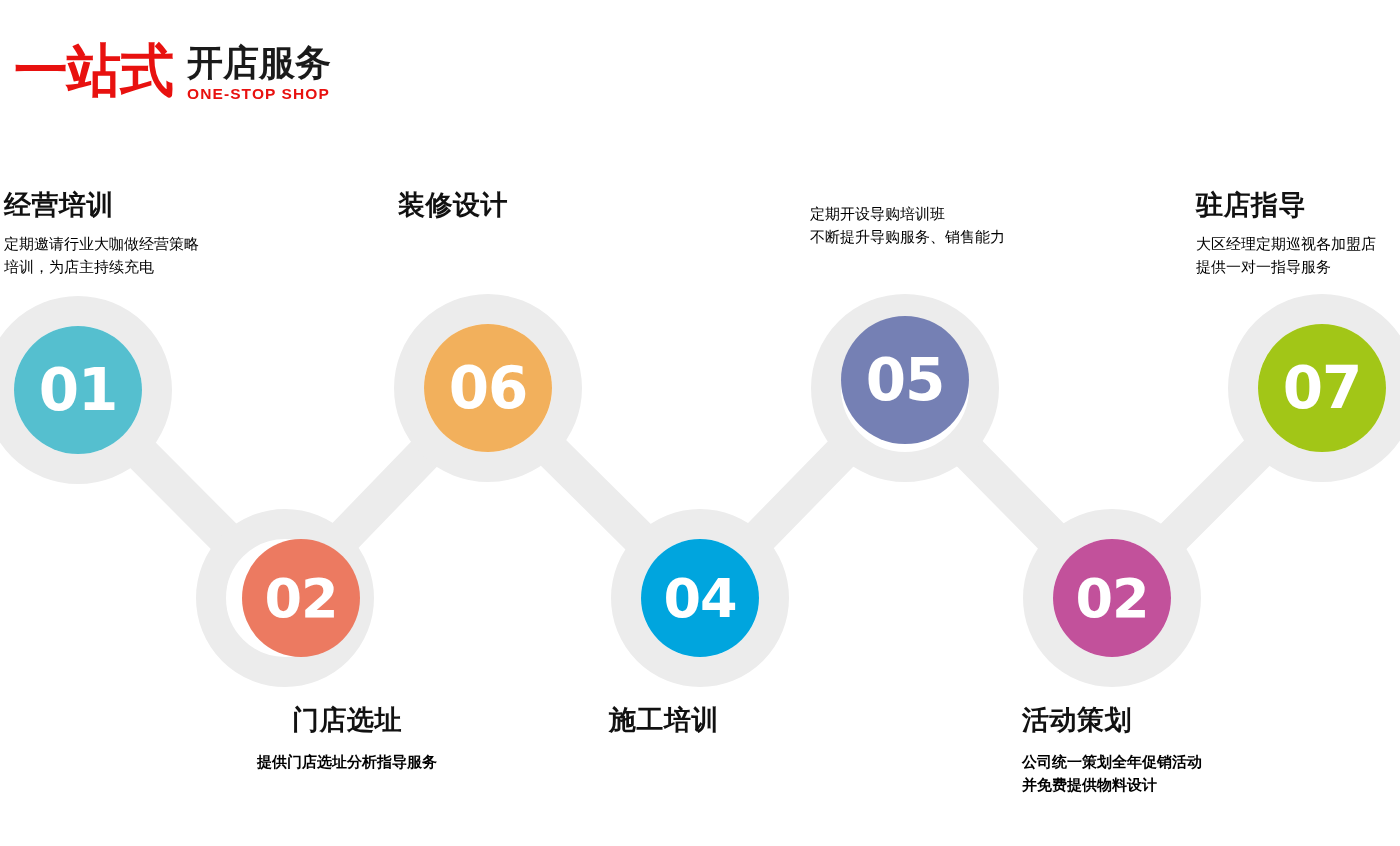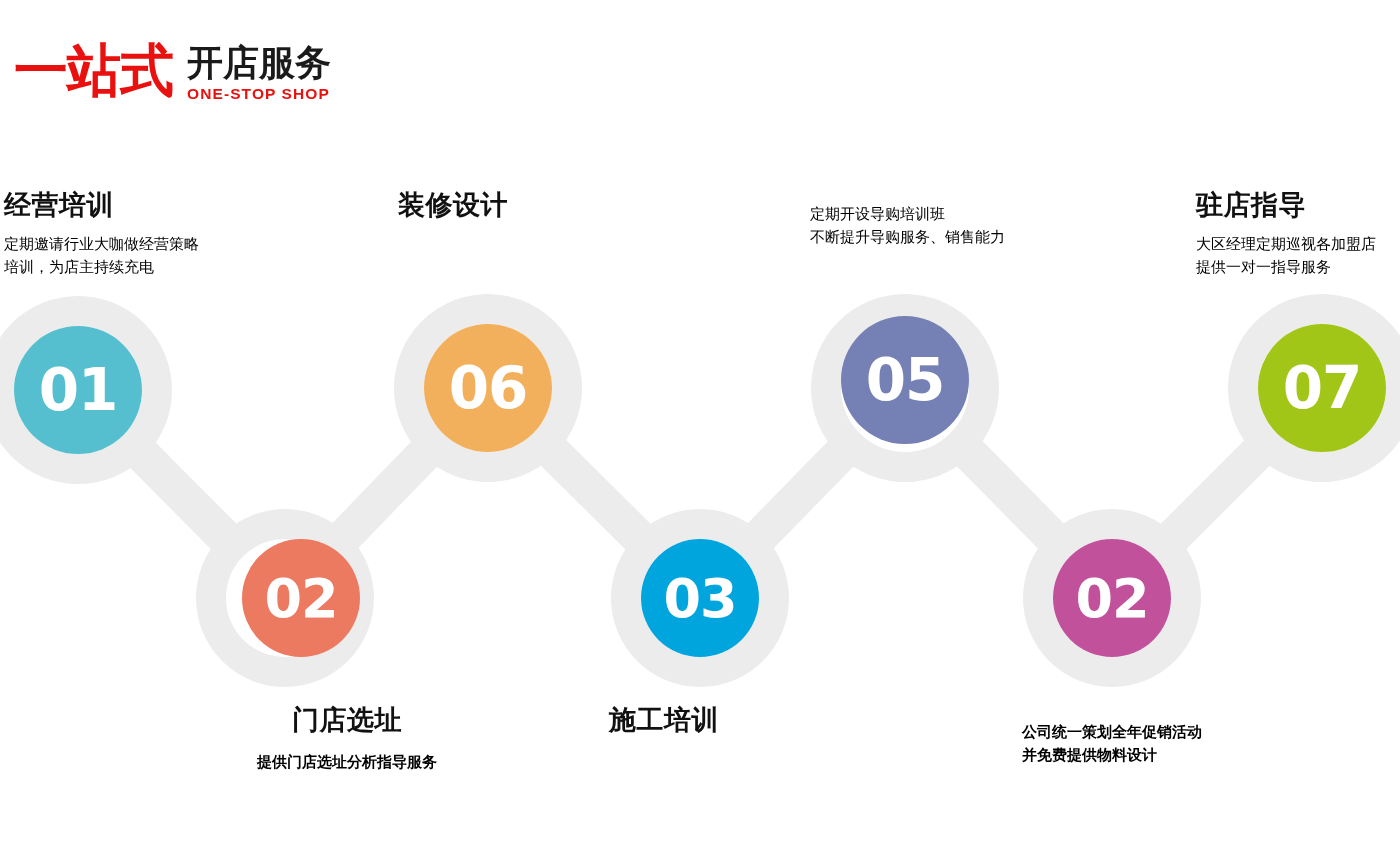--- a/index.html
+++ b/index.html
@@ -132,21 +132,21 @@
       <circle cx="905" cy="388" r="79" stroke="#ececec" stroke-width="30" fill="#ffffff"></circle>
       <circle cx="1112" cy="598" r="74" stroke="#ececec" stroke-width="30" fill="#ffffff"></circle>
       <circle cx="1322" cy="388" r="79" stroke="#ececec" stroke-width="30" fill="#ffffff"></circle>
     </g>
 </svg>
 
 <div id="bubbles">
     <div class="bubble top" style="left: 14px; top: 326px; width: 128px; height: 128px; background: rgb(85, 191, 207); font-size: 58px;">01</div>
     <div class="bubble bottom" style="left: 242px; top: 539px; width: 118px; height: 118px; background: rgb(236, 122, 97); font-size: 54px;">02</div>
     <div class="bubble top" style="left: 424px; top: 324px; width: 128px; height: 128px; background: rgb(242, 176, 92); font-size: 58px;">06</div>
-    <div class="bubble bottom" style="left: 641px; top: 539px; width: 118px; height: 118px; background: rgb(0, 165, 222); font-size: 54px;">03</div>
+    <div class="bubble bottom" style="left: 641px; top: 539px; width: 118px; height: 118px; background: rgb(0, 165, 222); font-size: 54px;">04</div>
     <div class="bubble top" style="left: 841px; top: 316px; width: 128px; height: 128px; background: rgb(117, 128, 180); font-size: 58px;">05</div>
     <div class="bubble bottom" style="left: 1053px; top: 539px; width: 118px; height: 118px; background: rgb(194, 81, 155); font-size: 54px;">02</div>
     <div class="bubble top" style="left: 1258px; top: 324px; width: 128px; height: 128px; background: rgb(162, 198, 23); font-size: 58px;">07</div>
   </div>
 
 <div class="block" style="left:4px; top:190px; width:370px;">
   <div class="block-title">经营培训</div>
   <div class="block-desc">定期邀请行业大咖做经营策略
 培训，为店主持续充电</div>
 </div>
@@ -169,15 +169,16 @@
 <div class="block bottom" style="left:182px; top:705px; width:330px;text-align:center;">
   <div class="block-title">门店选址</div>
   <div class="block-desc">提供门店选址分析指导服务</div>
 </div>
 
 <div class="block bottom" style="left:609px; top:705px; width:340px;">
   <div class="block-title">施工培训</div>
 </div>
 
 <div class="block bottom" style="left:1022px; top:705px; width:340px;">
+  <div class="block-title">活动策划</div>
   <div class="block-desc">公司统一策划全年促销活动
 并免费提供物料设计</div>
 </div>
 
 </body></html>

